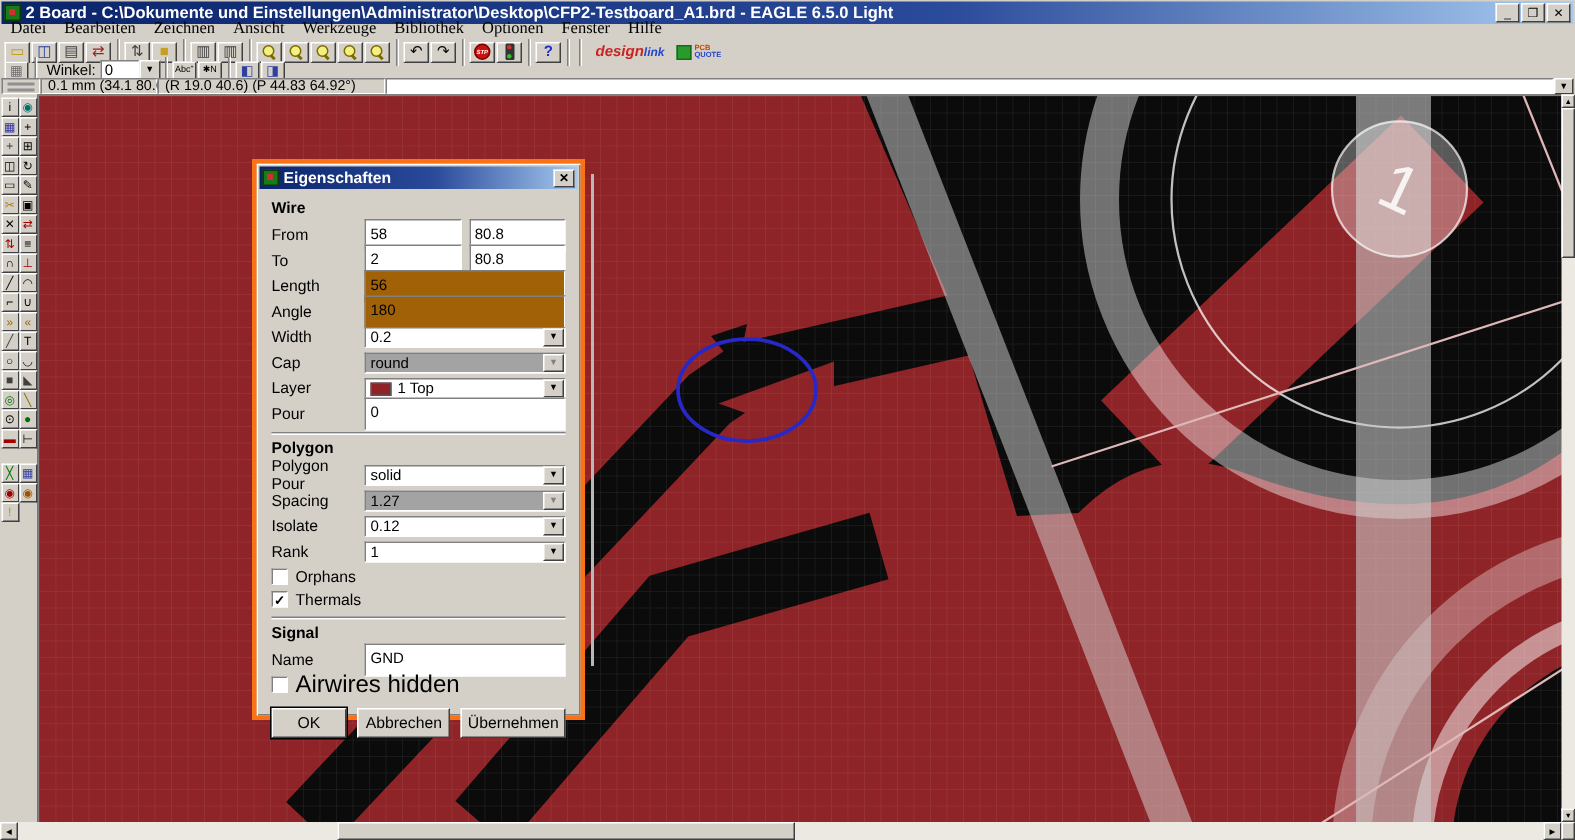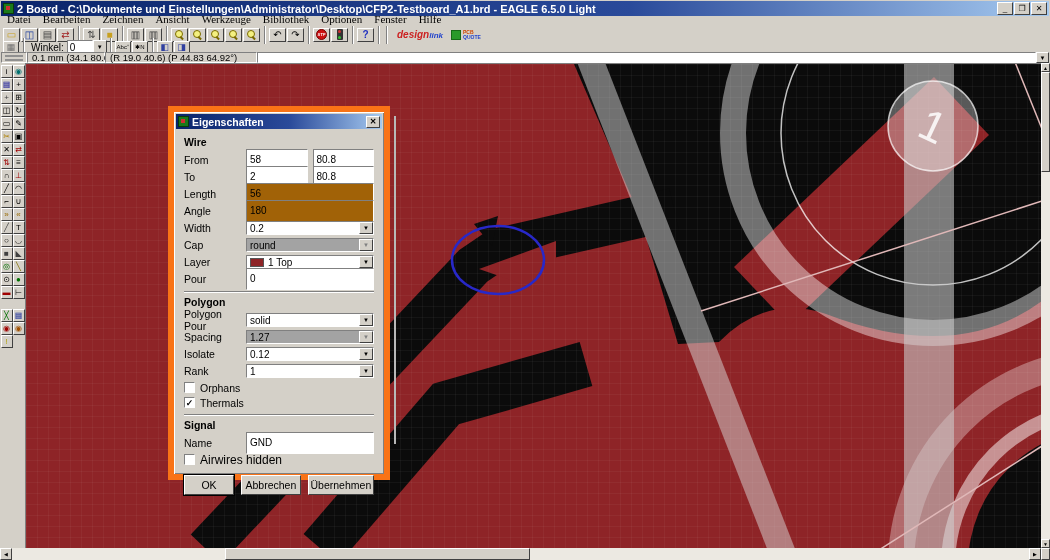--- a/index.html
+++ b/index.html
@@ -67,21 +67,21 @@
   #vscroll .arrow, #hscroll .arrow { background:#d4d0c8; display:flex; align-items:center; justify-content:center; font-size:5px; color:#000; }
   #vscroll .arrow { width:9px; height:9px; }
   #vscroll .thumb { position:absolute; left:0; top:9px; width:9px; height:100px; }
   #hscroll { position:absolute; left:0; bottom:0; height:12px; width:1041px; background:#ece9e2; }
   #hscroll .arrow { position:absolute; width:12px; height:12px; top:0; }
   #hscroll .thumb { position:absolute; left:225px; top:0; width:305px; height:12px; }
   #scroll-corner { position:absolute; right:0; bottom:0; width:9px; height:12px; background:#d4d0c8; }
 
   
   #dialog { position:absolute; left:168px; top:106px; width:222px; height:374px; background:#d4d0c8;
-    border:6px solid #f97316; box-shadow:inset 1px 1px 0 #fff, inset -1px -1px 0 #808080; padding:2px; }
+    border:3px solid #f97316; box-shadow:inset 1px 1px 0 #fff, inset -1px -1px 0 #808080; padding:2px; }
   #dlg-title { height:15px; background:linear-gradient(90deg,#0a246a 0%,#2a4a9a 55%,#a6caf0 100%);
     display:flex; align-items:center; color:#fff; padding:0 2px; }
   #dlg-title .t { font-weight:bold; font-size:10.5px; flex:1; margin-left:3px; }
   #dlg-title .x { width:14px; height:12px; font-size:8px; line-height:10px; text-align:center; color:#000; font-weight:bold; }
   #dlg-body { padding:5px 8px 4px 8px; }
   .drow { display:flex; align-items:center; height:16px; margin-bottom:1px; }
   .drow .lbl { width:62px; font-size:10.5px; }
   .drow .fwrap { flex:1; display:flex; gap:5px; }
   .dheader { font-weight:bold; font-size:10.5px; height:13px; margin:2px 0 3px 0; }
   .tinput { height:14px; font-size:10px; padding:10px 3px; line-height:12px; flex:1; display:flex; align-items:center; }
@@ -546,21 +546,21 @@
     <div class="dheader">Signal</div>
 
     <div class="drow">
       <span class="lbl">Name</span>
       <span class="fwrap">
           <span class="tinput field">GND</span>
         </span>
     </div>
     <div class="chkrow">
       <span class="chk sunken"></span>
-      <span style="font-size:12px">Airwires hidden</span>
+      <span style="font-size:16px">Airwires hidden</span>
     </div>
 
     <div class="btnrow">
       <span class="dbtn raised default">OK</span>
       <span class="dbtn raised">Abbrechen</span>
       <span class="dbtn raised">Übernehmen</span>
     </div>
   </div>
 </div>
 

